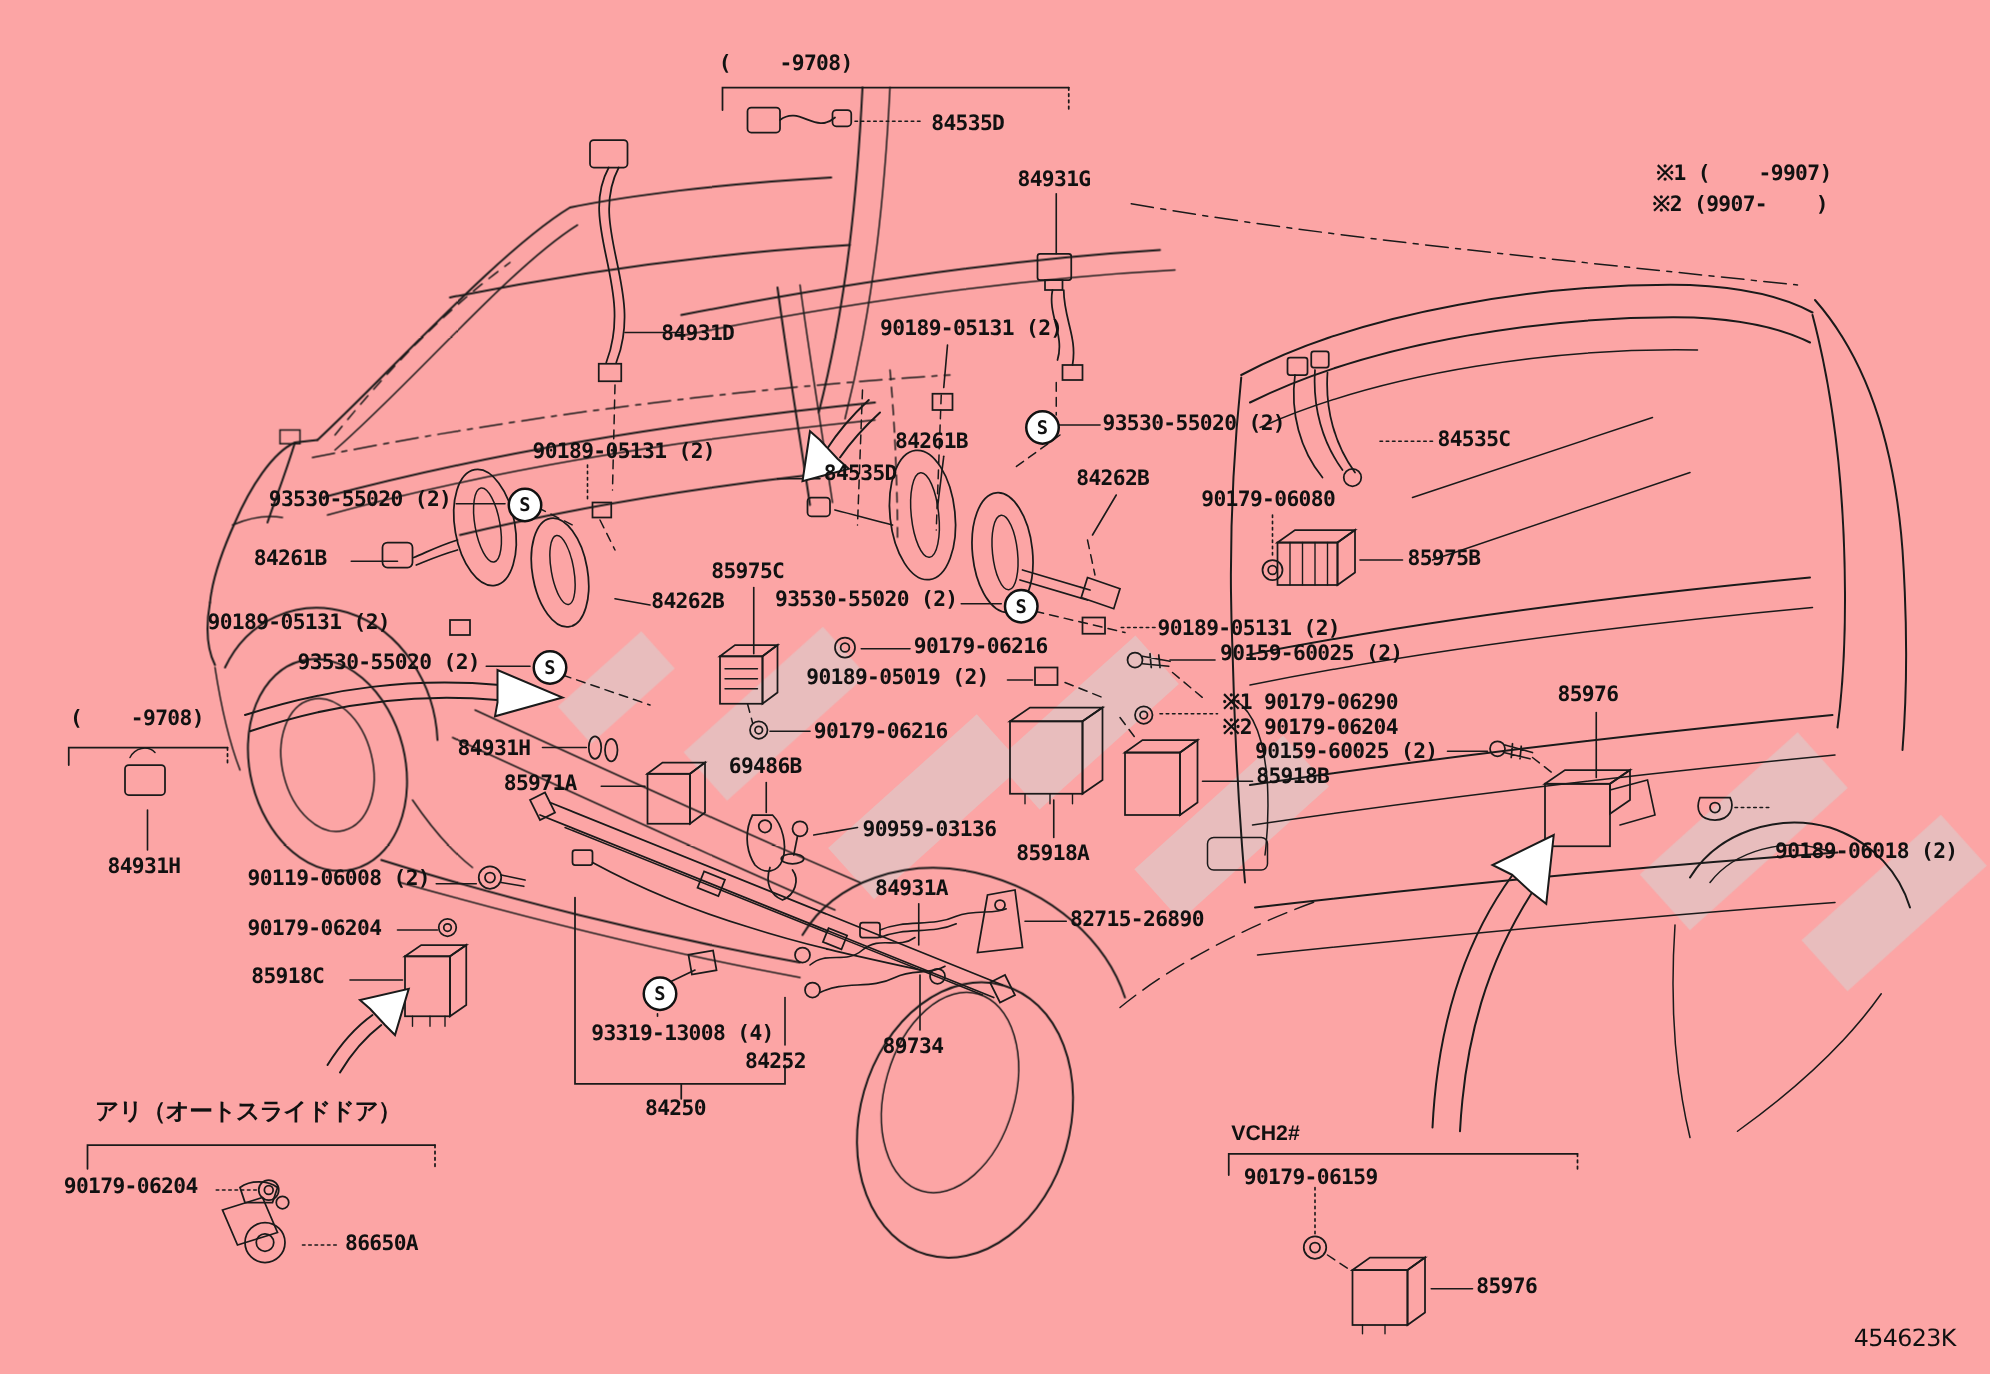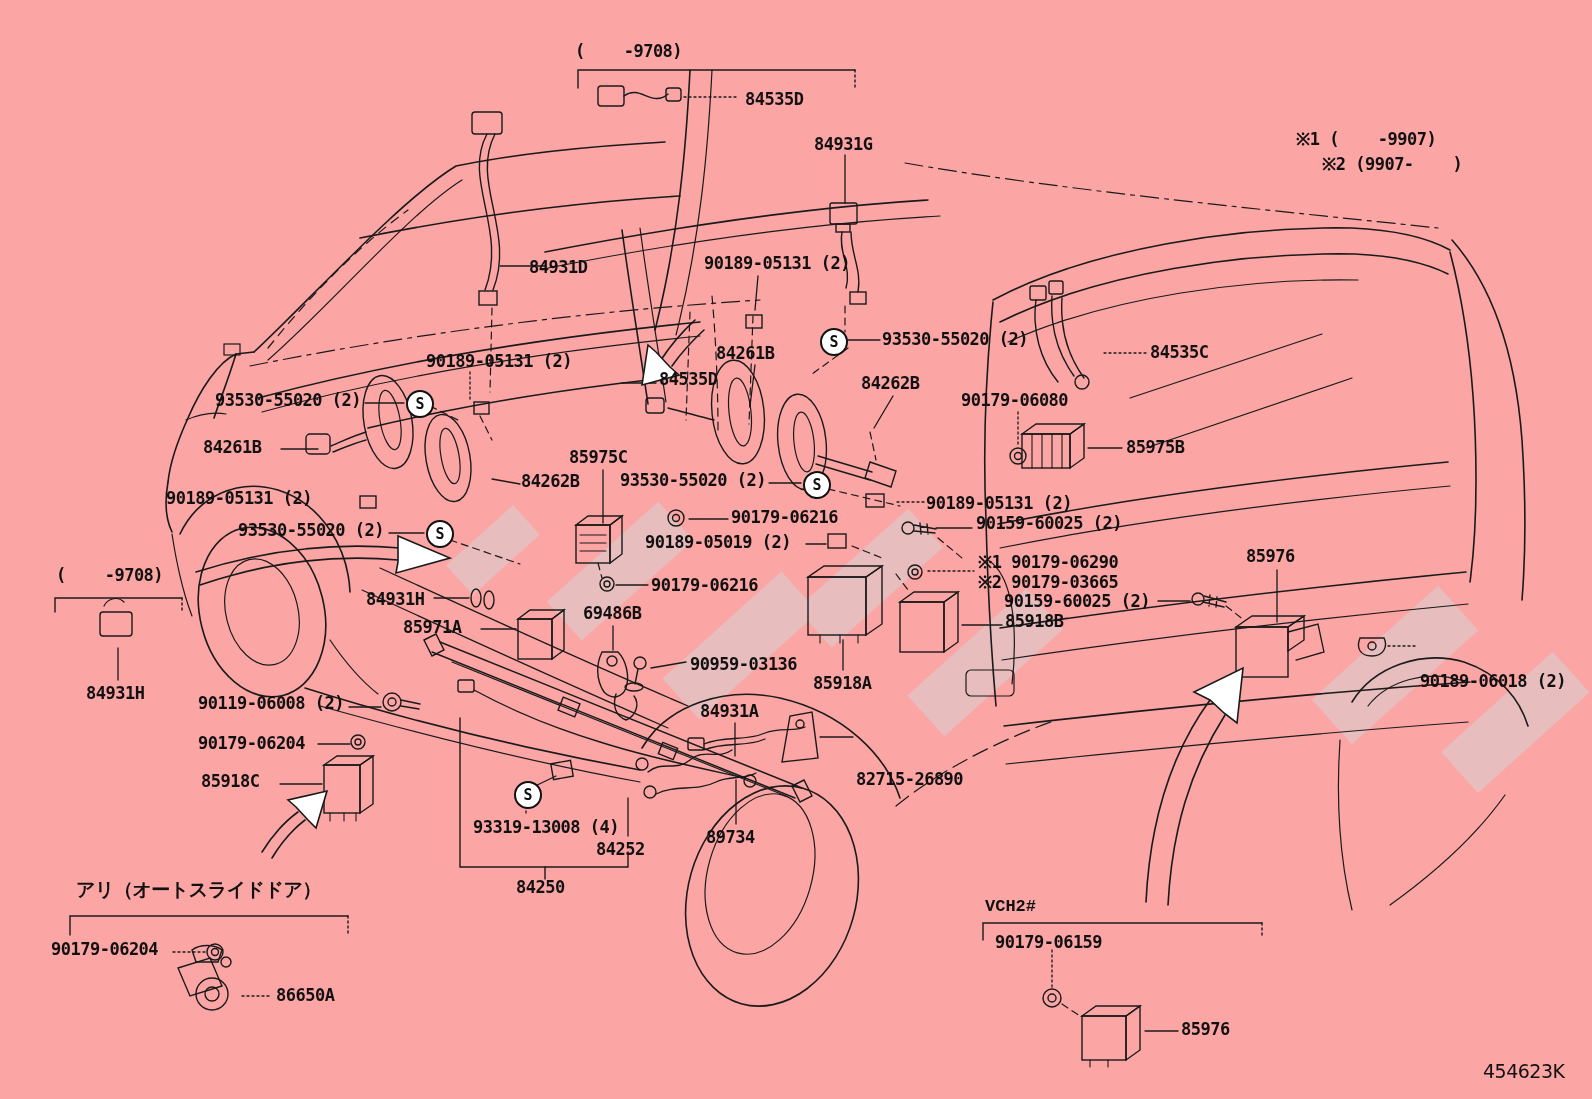--- a/index.html
+++ b/index.html
@@ -2,21 +2,21 @@
 <html><head>
 <meta charset="utf-8">
 <style>
   html,body{margin:0;padding:0;background:#fff;}
   #stage{position:relative;width:1592px;height:1099px;background:#fca5a5;overflow:hidden;
          font-family:"DejaVu Sans Mono","Liberation Mono",monospace;color:#111;}
   #lineart{position:absolute;left:0;top:0;}
   .lbl{position:absolute;font-weight:bold;font-size:17px;line-height:19px;white-space:pre;
        letter-spacing:-0.5px;color:#111;}
   .lg{font-size:17px;line-height:22px;}
-  .sans{font-family:Liberation Mono, monospace;font-weight:bold;letter-spacing:0;}
+  .sans{font-family:Liberation Sans, sans-serif;font-weight:bold;letter-spacing:0;}
   .jp{font-family:"DejaVu Sans","Liberation Sans",sans-serif;font-size:19px;font-weight:bold;}
   .smark{position:absolute;width:24px;height:24px;border:2.5px solid #111;border-radius:50%;
          text-align:center;font-size:15px;font-weight:bold;line-height:24px;background:#fff;}
   .code{font-family:"DejaVu Sans","Liberation Sans",sans-serif;font-size:19px;font-weight:normal;}
 </style>
 </head>
 <body>
 
 <div id="stage">
 
@@ -384,21 +384,21 @@
       <path d="M 1168,905 C 1172,830 1190,770 1225,715" fill="none"></path>
       <polygon points="1210,700 1194,692 1243,668 1237,723 1224,713"></polygon>
     </g>
   </g>
 </svg>
 
   <div class="lbl" style="left:575px;top:42px">(    -9708)</div>
   <div class="lbl" style="left:56px;top:566px">(    -9708)</div>
   <div class="lbl jp" style="left:76px;top:880px">アリ（オートスライドドア）</div>
   <div class="lbl lg sans" style="left:985px;top:896px">VCH2#</div>
-  <div class="lbl" style="left:1296px;top:130px">※1 (    -9907)</div>
+  <div class="lbl" style="left:1325px;top:130px">※1 (    -9907)</div>
   <div class="lbl" style="left:1322px;top:155px">※2 (9907-    )</div>
   <div class="lbl code" style="left:1483px;top:1062px">454623K</div>
 
   <div class="lbl lg" style="left:745px;top:88px">84535D</div>
   <div class="lbl lg" style="left:814px;top:133px">84931G</div>
   <div class="lbl lg" style="left:529px;top:256px">84931D</div>
   <div class="lbl" style="left:704px;top:254px">90189-05131 (2)</div>
   <div class="lbl" style="left:882px;top:330px">93530-55020 (2)</div>
   <div class="lbl lg" style="left:1150px;top:341px">84535C</div>
   <div class="lbl lg" style="left:716px;top:342px">84261B</div>
@@ -413,34 +413,34 @@
   <div class="lbl lg" style="left:521px;top:470px">84262B</div>
   <div class="lbl" style="left:620px;top:471px">93530-55020 (2)</div>
   <div class="lbl" style="left:166px;top:489px">90189-05131 (2)</div>
   <div class="lbl" style="left:731px;top:508px">90179-06216</div>
   <div class="lbl" style="left:926px;top:494px">90189-05131 (2)</div>
   <div class="lbl" style="left:976px;top:514px">90159-60025 (2)</div>
   <div class="lbl" style="left:238px;top:521px">93530-55020 (2)</div>
   <div class="lbl" style="left:645px;top:533px">90189-05019 (2)</div>
   <div class="lbl lg" style="left:1246px;top:545px">85976</div>
   <div class="lbl" style="left:978px;top:553px">※1 90179-06290</div>
-  <div class="lbl" style="left:978px;top:573px">※2 90179-03665</div>
+  <div class="lbl" style="left:978px;top:573px">※2 90179-06204</div>
   <div class="lbl" style="left:1004px;top:592px">90159-60025 (2)</div>
   <div class="lbl" style="left:651px;top:576px">90179-06216</div>
   <div class="lbl lg" style="left:366px;top:588px">84931H</div>
   <div class="lbl lg" style="left:1005px;top:610px">85918B</div>
   <div class="lbl lg" style="left:583px;top:602px">69486B</div>
   <div class="lbl lg" style="left:403px;top:616px">85971A</div>
   <div class="lbl" style="left:1420px;top:672px">90189-06018 (2)</div>
   <div class="lbl lg" style="left:86px;top:682px">84931H</div>
   <div class="lbl" style="left:690px;top:655px">90959-03136</div>
   <div class="lbl lg" style="left:813px;top:672px">85918A</div>
   <div class="lbl lg" style="left:700px;top:700px">84931A</div>
   <div class="lbl" style="left:198px;top:694px">90119-06008 (2)</div>
-  <div class="lbl" style="left:856px;top:770px">82715-26890</div>
+  <div class="lbl" style="left:856px;top:727px">82715-26890</div>
   <div class="lbl" style="left:198px;top:734px">90179-06204</div>
   <div class="lbl lg" style="left:201px;top:770px">85918C</div>
   <div class="lbl" style="left:473px;top:818px">93319-13008 (4)</div>
   <div class="lbl lg" style="left:596px;top:838px">84252</div>
   <div class="lbl lg" style="left:706px;top:826px">89734</div>
   <div class="lbl lg" style="left:516px;top:876px">84250</div>
   <div class="lbl" style="left:51px;top:940px">90179-06204</div>
   <div class="lbl lg" style="left:276px;top:984px">86650A</div>
   <div class="lbl" style="left:995px;top:933px">90179-06159</div>
   <div class="lbl lg" style="left:1181px;top:1018px">85976</div>

